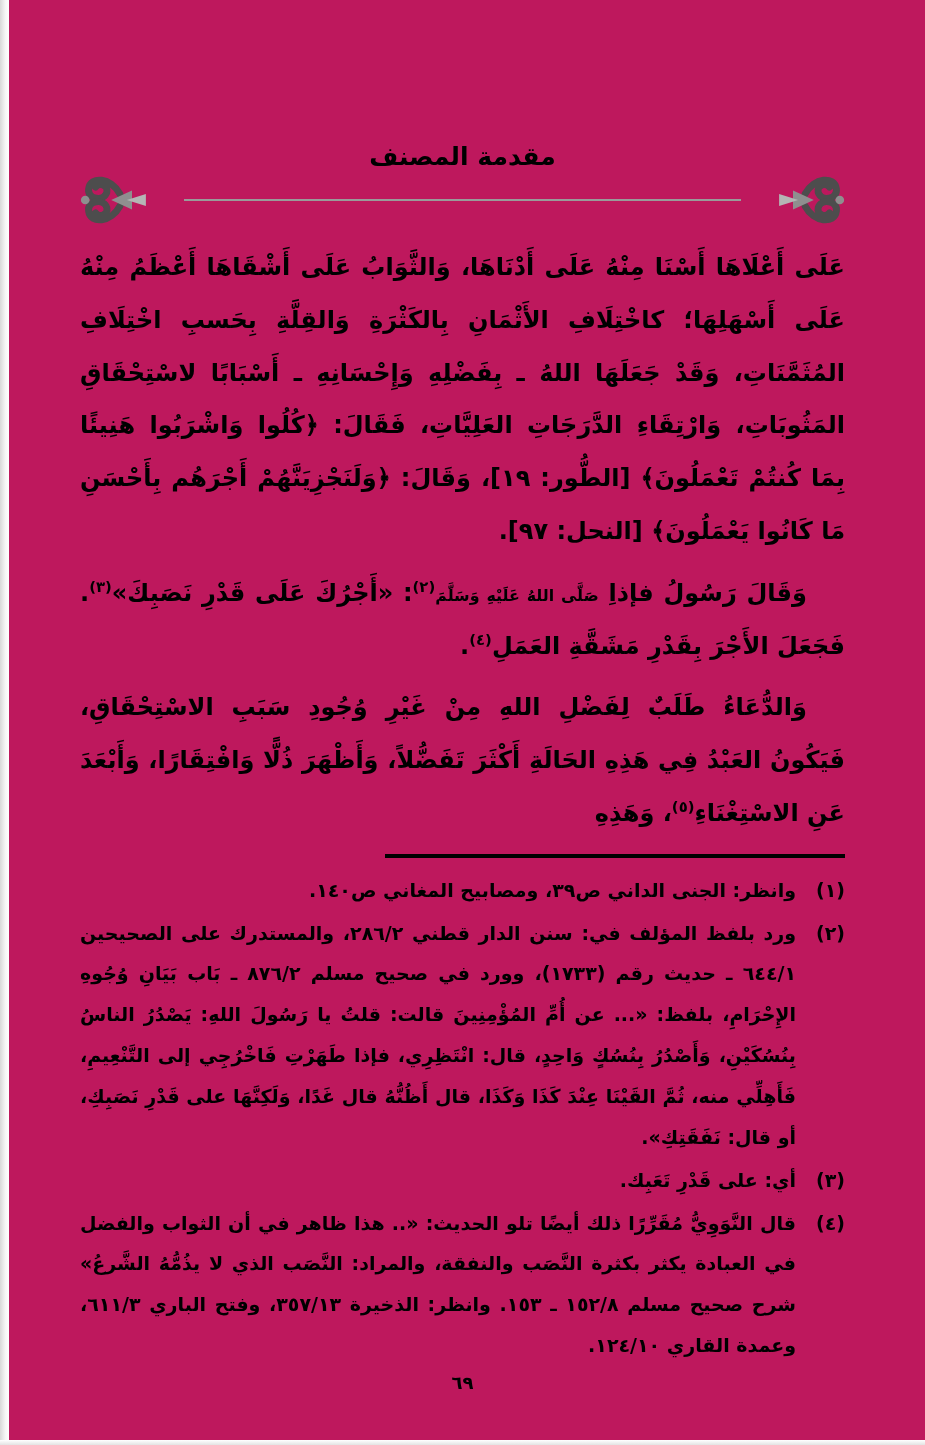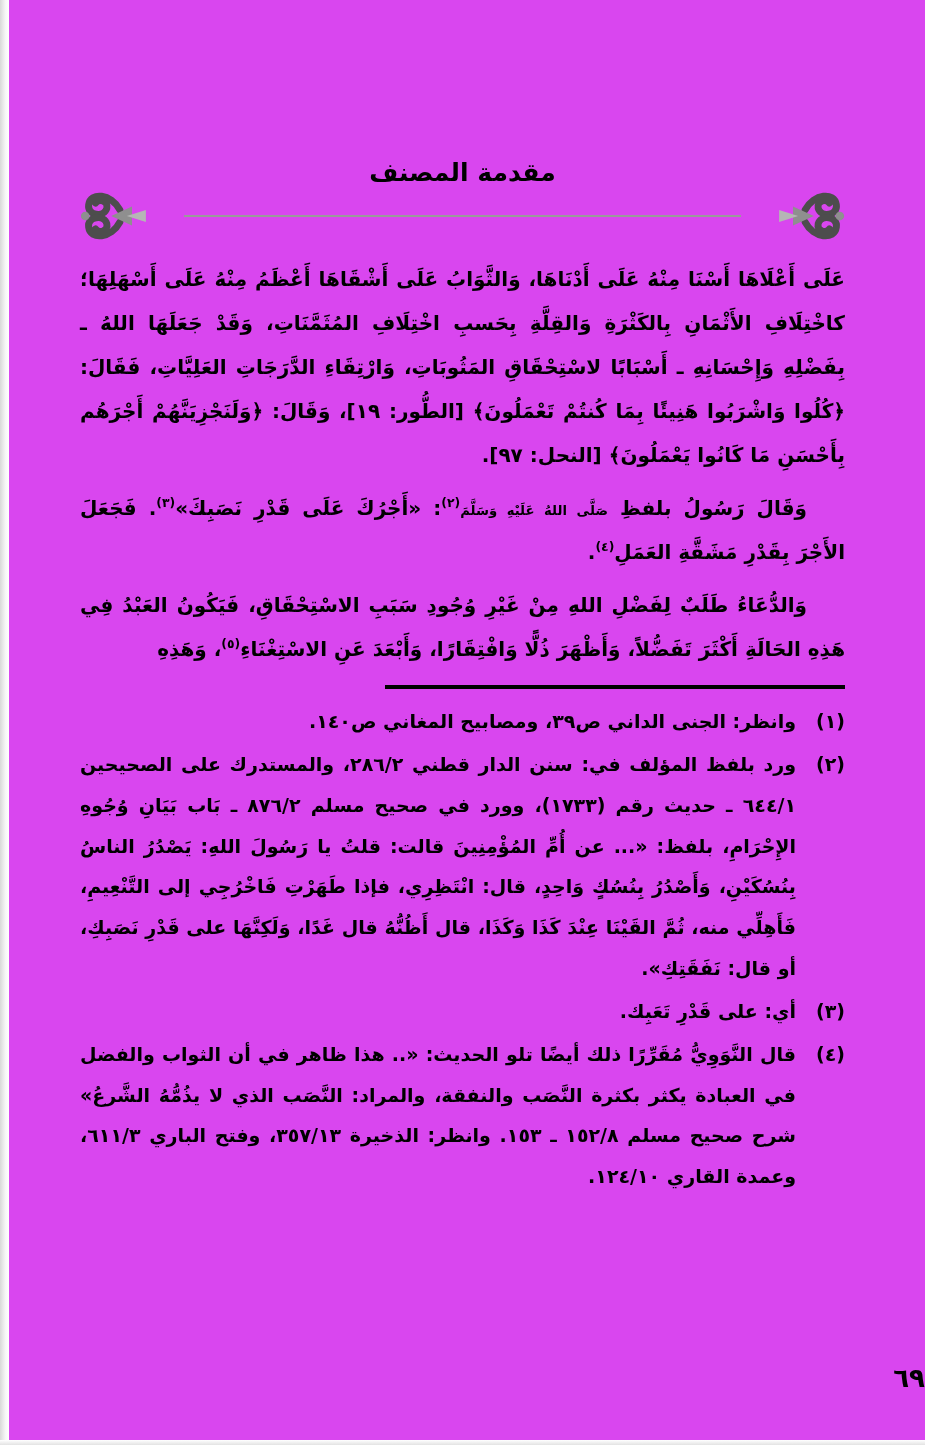--- a/index.html
+++ b/index.html
@@ -1,21 +1,21 @@
 <!DOCTYPE html>
 <html lang="ar" dir="rtl"><head>
 <meta charset="utf-8">
 <style>
   html,body{margin:0;padding:0;background:#ffffff;}
   .page{
     position:relative;
     width:925px;height:1445px;
-    background:#d946ef;
+    background:#be185d;
     box-sizing:border-box;
-    padding:16px 80px;
+    padding:0 80px;
     overflow:hidden;
     font-family:"DejaVu Sans", sans-serif;
     color:#000;
     direction:rtl;
   }
   
   .edge-left{position:absolute;left:0;top:0;width:9px;height:100%;
     background:linear-gradient(to right,#d9d9d9,#f6f6f6 60%,#ffffff);}
   .edge-bottom{position:absolute;left:0;bottom:0;width:100%;height:5px;
     background:linear-gradient(to top,#e3e3e3,#ffffff);}
@@ -35,21 +35,21 @@
     margin-top:0px;
   }
   .ornament-row .rule{
     flex:1;height:2px;background:#9a9a9a;
   }
   .flourish{flex:0 0 auto;}
   .flourish.right{transform:scaleX(-1);}
 
   .body-text{
     margin-top:12px;
-    font-size:20px;
+    font-size:24px;
     font-weight:700;
     line-height:2.2;
     text-align:justify;
   }
   .body-text p{margin:0 0 9px 0;}
   .body-text p.indented{text-indent:38px;}
   .fn-ref{
     font-size:0.62em;
     vertical-align:super;
     font-weight:700;
@@ -81,22 +81,22 @@
     white-space:nowrap;
   }
   .footnote .fn-text{
     flex:1;
     text-align:justify;
   }
   .page-number{
     position:absolute;
     bottom:52px;left:0;
     width:100%;
-    text-align:right;
-    font-size:26px;
+    text-align:center;
+    font-size:18px;
     font-weight:bold;
   }
 </style>
 </head>
 <body>
 
 <div class="page">
   <div class="edge-left"></div>
   <div class="edge-bottom"></div>
 
@@ -122,21 +122,21 @@
       <path d="M36 32 L60 21 L60 43 Z" fill="#8f8f8f"></path>
       <path d="M54 32 L76 25 L76 39 Z" fill="#b5b5b5"></path>
     </svg>
   </div>
 
   <div class="body-text">
     <p>
       <span>عَلَى أَعْلَاهَا أَسْنَا مِنْهُ عَلَى أَدْنَاهَا، وَالثَّوَابُ عَلَى أَشْقَاهَا أَعْظَمُ مِنْهُ عَلَى أَسْهَلِهَا؛ كاخْتِلَافِ الأَثْمَانِ بِالكَثْرَةِ وَالقِلَّةِ بِحَسبِ اخْتِلَافِ المُثَمَّنَاتِ، وَقَدْ جَعَلَهَا اللهُ ـ بِفَضْلِهِ وَإِحْسَانِهِ ـ أَسْبَابًا لاسْتِحْقَاقِ المَثُوبَاتِ، وَارْتِقَاءِ الدَّرَجَاتِ العَلِيَّاتِ، فَقَالَ: </span><span class="quran">﴿كُلُوا وَاشْرَبُوا هَنِيئًا بِمَا كُنتُمْ تَعْمَلُونَ﴾</span><span> [الطُّور: ١٩]، وَقَالَ: </span><span class="quran">﴿وَلَنَجْزِيَنَّهُمْ أَجْرَهُم بِأَحْسَنِ مَا كَانُوا يَعْمَلُونَ﴾</span><span> [النحل: ٩٧].</span>
     </p>
     <p class="indented">
-      <span>وَقَالَ رَسُولُ بلفظِ </span><span class="saw">صَلَّى اللهُ عَلَيْهِ وَسَلَّمَ</span><span class="fn-ref">(٢)</span><span>: «أَجْرُكَ عَلَى قَدْرِ نَصَبِكَ»</span><span class="fn-ref">(٣)</span><span>. فَجَعَلَ الأَجْرَ بِقَدْرِ مَشَقَّةِ العَمَلِ</span><span class="fn-ref">(٤)</span><span>.</span>
+      <span>وَقَالَ رَسُولُ فإذاِ </span><span class="saw">صَلَّى اللهُ عَلَيْهِ وَسَلَّمَ</span><span class="fn-ref">(٢)</span><span>: «أَجْرُكَ عَلَى قَدْرِ نَصَبِكَ»</span><span class="fn-ref">(٣)</span><span>. فَجَعَلَ الأَجْرَ بِقَدْرِ مَشَقَّةِ العَمَلِ</span><span class="fn-ref">(٤)</span><span>.</span>
     </p>
     <p class="indented">
       <span>وَالدُّعَاءُ طَلَبٌ لِفَضْلِ اللهِ مِنْ غَيْرِ وُجُودِ سَبَبِ الاسْتِحْقَاقِ، فَيَكُونُ العَبْدُ فِي هَذِهِ الحَالَةِ أَكْثَرَ تَفَضُّلاً، وَأَظْهَرَ ذُلًّا وَافْتِقَارًا، وَأَبْعَدَ عَنِ الاسْتِغْنَاءِ</span><span class="fn-ref">(٥)</span><span>، وَهَذِهِ</span>
     </p>
   </div>
 
   <div class="footnote-sep"></div>
 
   <div class="footnotes">
     <div class="footnote">

